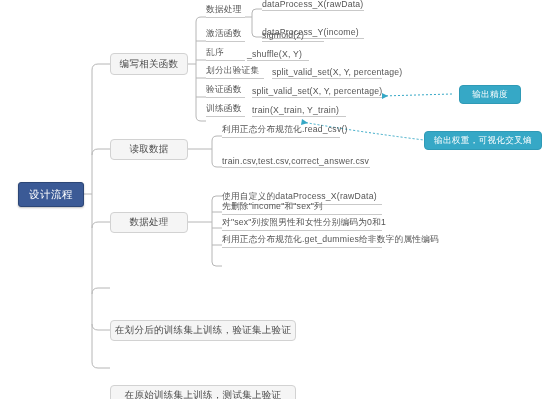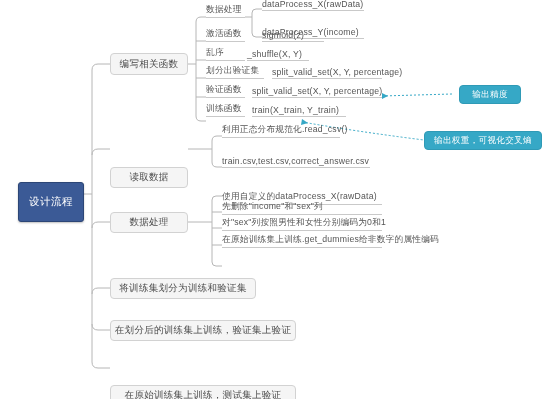--- a/index.html
+++ b/index.html
@@ -109,39 +109,36 @@
     <g fill="none" stroke="#36a8c6" stroke-width="1" stroke-dasharray="2,2">
       <path d="M382,96 L452,94"></path>
       <path d="M302,122 Q360,132 424,140"></path>
     </g>
     <g fill="#36a8c6">
       <path d="M382,93 L388,96 L382,99 Z"></path>
       <path d="M302,119 L308,123 L301,125 Z"></path>
     </g>
   </svg>
 
-  <div class="node root" style="left:18px;top:182px;width:66px;height:40px;">
+  <div class="node root" style="left:18px;top:182px;width:66px;height:25px;">
     <span>设计流程</span>
   </div>
 
   <div class="node branch" style="left:110px;top:53px;width:78px;height:22px;">
     <span>编写相关函数</span>
   </div>
 
-  <div class="node branch" style="left:110px;top:139px;width:78px;height:21px;margin-top:28px;">
+  <div class="node branch" style="left:110px;top:139px;width:78px;height:21px;">
     <span>读取数据</span>
   </div>
 
   <div class="node branch" style="left:110px;top:212px;width:78px;height:21px;">
     <span>数据处理</span>
   </div>
 
-  <div class="node branch" style="left:110px;top:278px;width:146px;height:21px;">
-    <span>将训练集划分为训练和验证集</span>
-  </div>
 
   <div class="node branch" style="left:110px;top:320px;width:186px;height:21px;">
     <span>在划分后的训练集上训练，验证集上验证</span>
   </div>
 
   <div class="node branch" style="left:110px;top:358px;width:186px;height:21px;margin-top:27px;">
     <span>在原始训练集上训练，测试集上验证</span>
   </div>
 
   <div class="leaf" style="left:206px;top:5px;width:39px;height:13px;">
@@ -195,21 +192,21 @@
   <div class="leaf" style="left:222px;top:192px;width:160px;height:13px;align-items:flex-end;">
     <span class="ltxt">使用自定义的dataProcess_X(rawData)</span>
   </div>
   <div class="leaf" style="left:222px;top:202px;width:160px;height:13px;">
     <span class="ltxt">先删除"income"和"sex"列</span>
   </div>
   <div class="leaf" style="left:222px;top:218px;width:160px;height:13px;">
     <span class="ltxt">对"sex"列按照男性和女性分别编码为0和1</span>
   </div>
   <div class="leaf" style="left:222px;top:235px;width:160px;height:13px;">
-    <span class="ltxt">在原始训练集上训练.get_dummies给非数字的属性编码</span>
+    <span class="ltxt">利用正态分布规范化.get_dummies给非数字的属性编码</span>
   </div>
 
   <div class="callout" style="left:452px;top:85px;width:62px;height:19px;margin-left:7px;">
     <span>输出精度</span>
   </div>
   <div class="callout" style="left:424px;top:131px;width:118px;height:19px;">
     <span>输出权重，可视化交叉熵</span>
   </div>
 
 </div>

